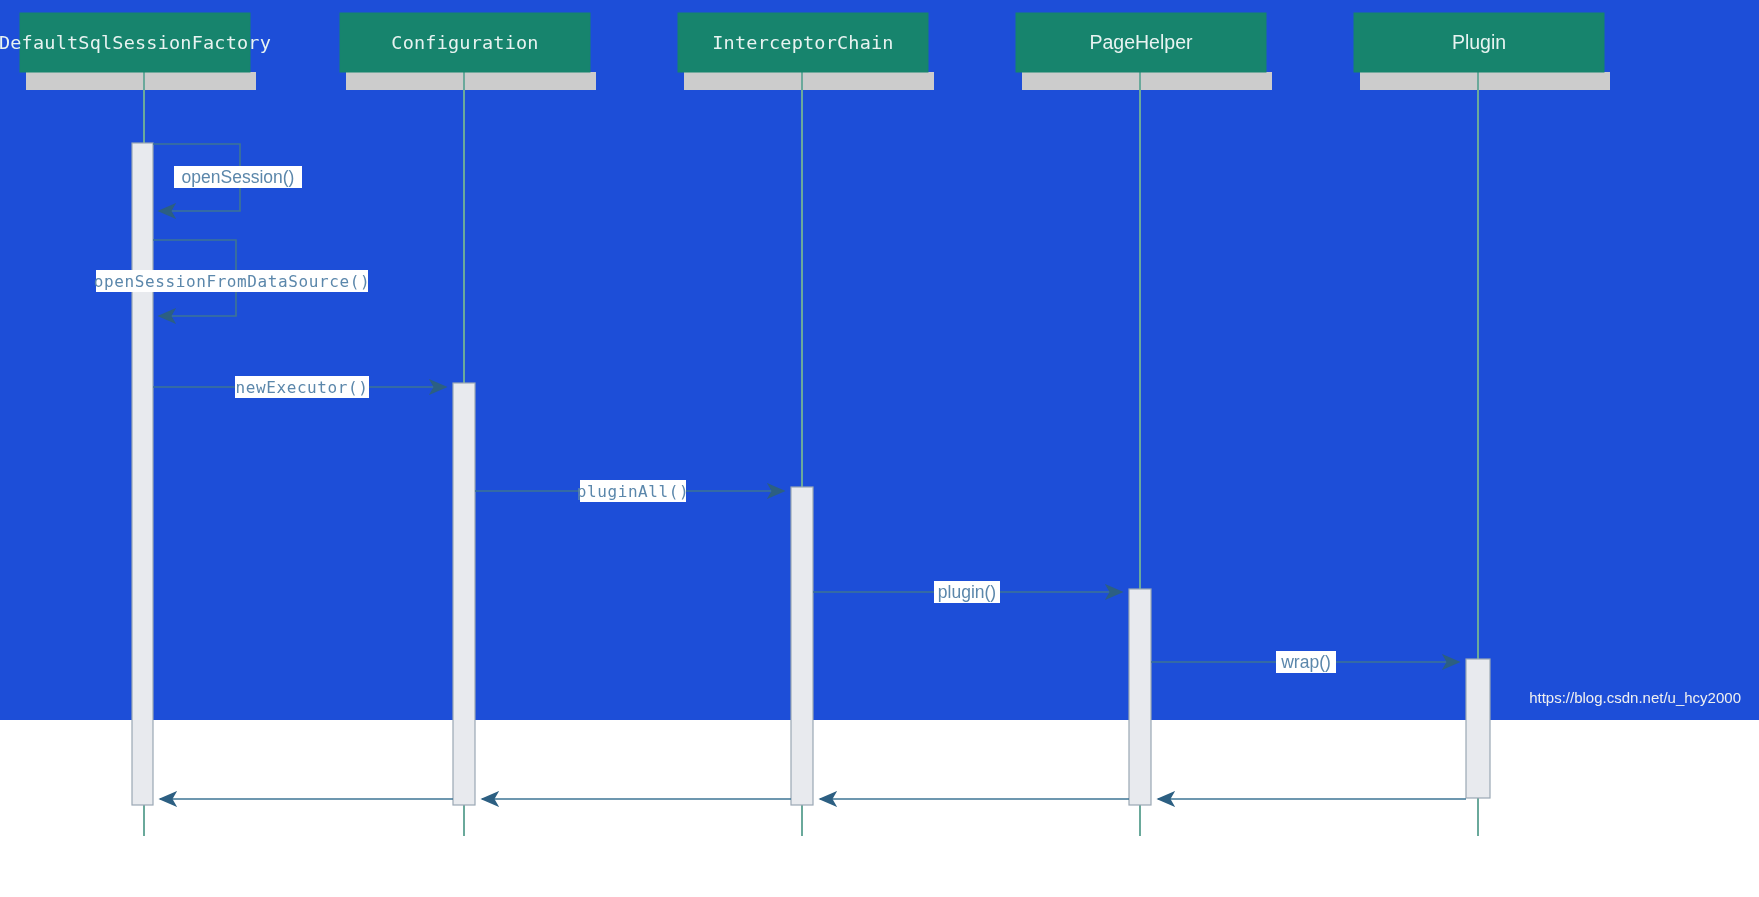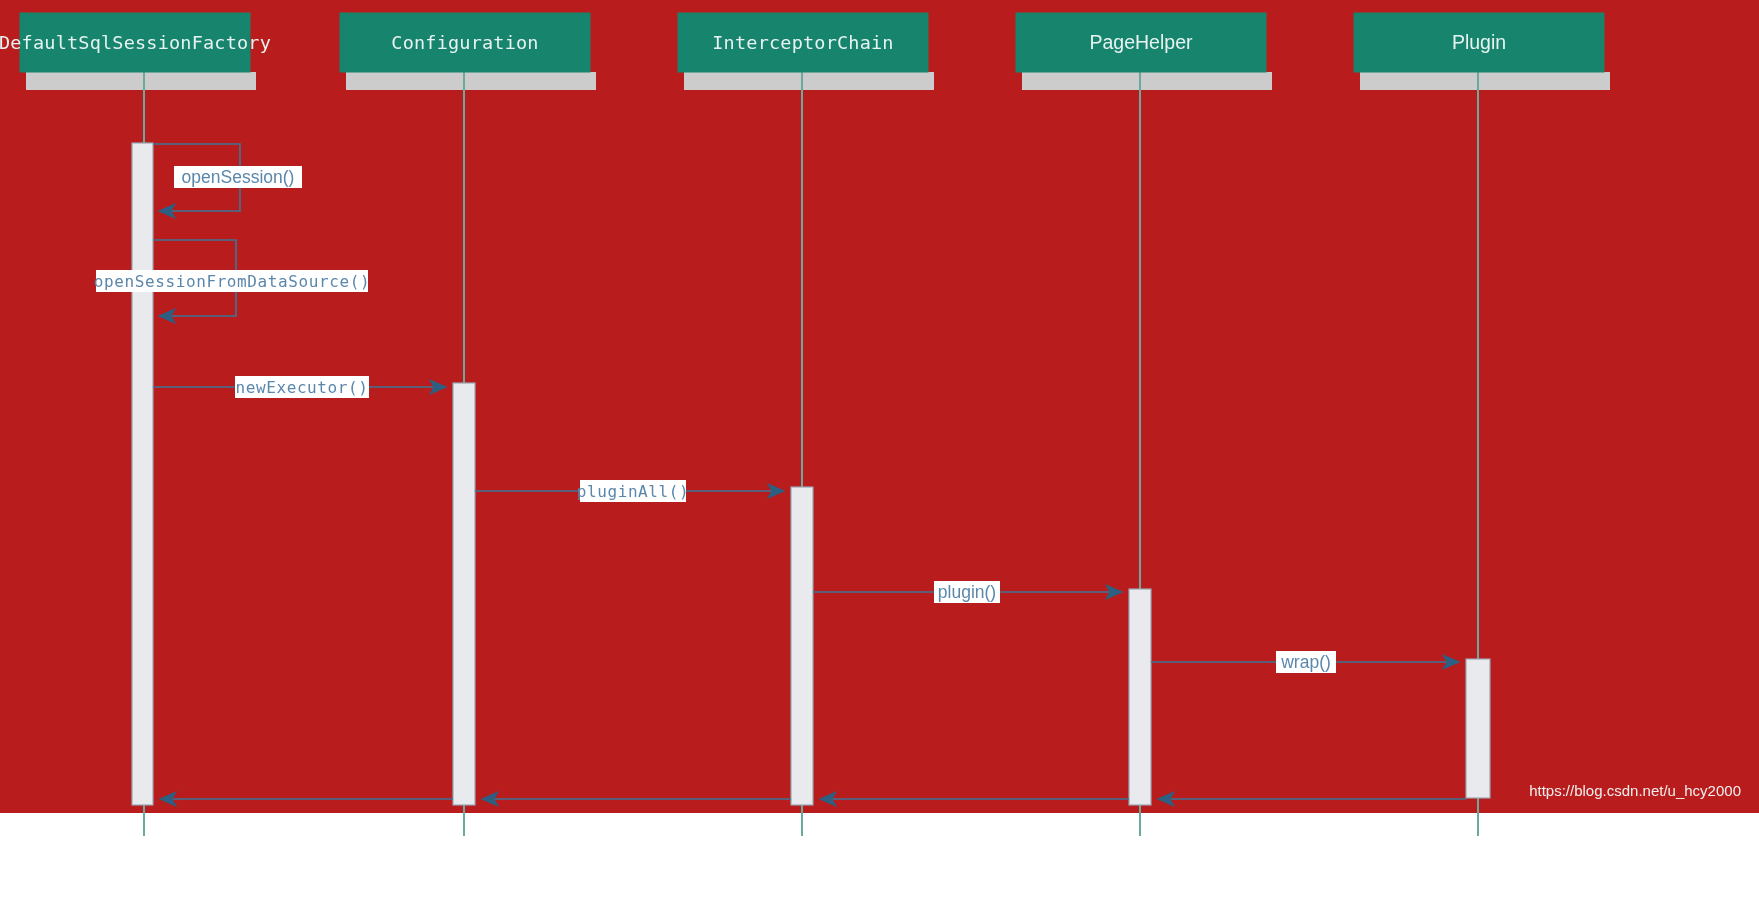--- a/index.html
+++ b/index.html
@@ -10,22 +10,22 @@
   }
   body {
     width: 1759px;
     height: 897px;
     font-family: "Liberation Sans", sans-serif;
     overflow: hidden;
   }
   #diagram-root {
     position: relative;
     width: 1759px;
-    height: 813px;
-    background: #b91c1c;
+    height: 720px;
+    background: #1d4ed8;
   }
   #seq-svg {
     position: absolute;
     left: 0;
     top: 0;
     width: 1759px;
     height: 897px;
     display: block;
   }
   .participant-box-rect {

